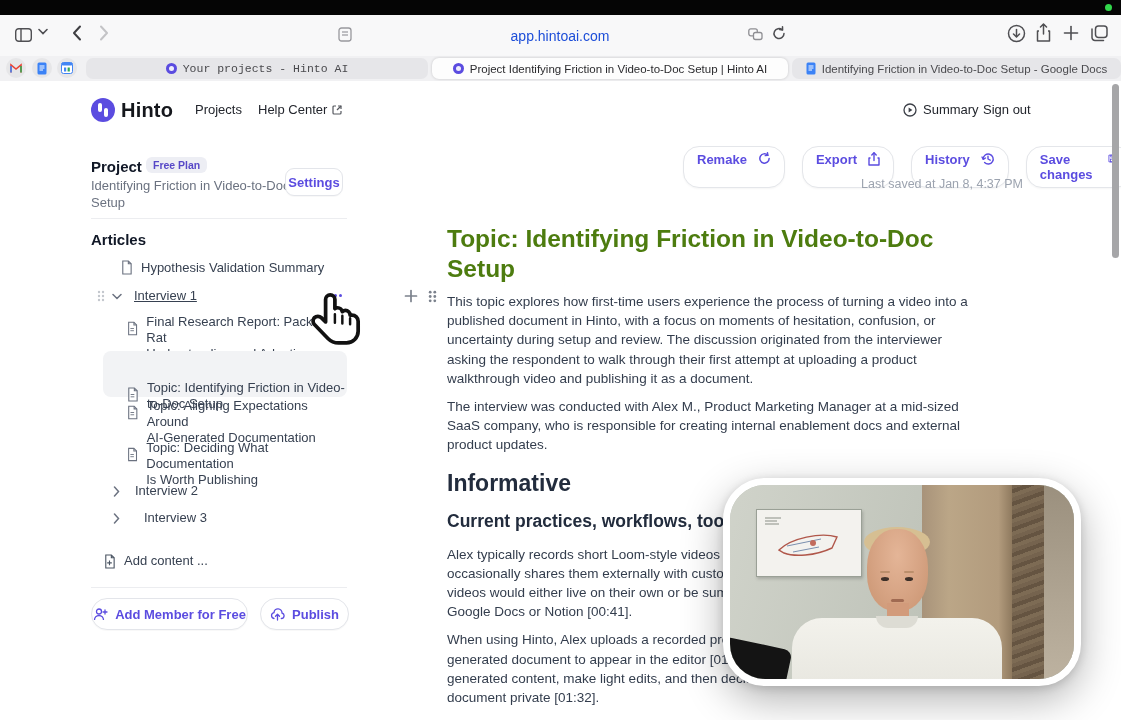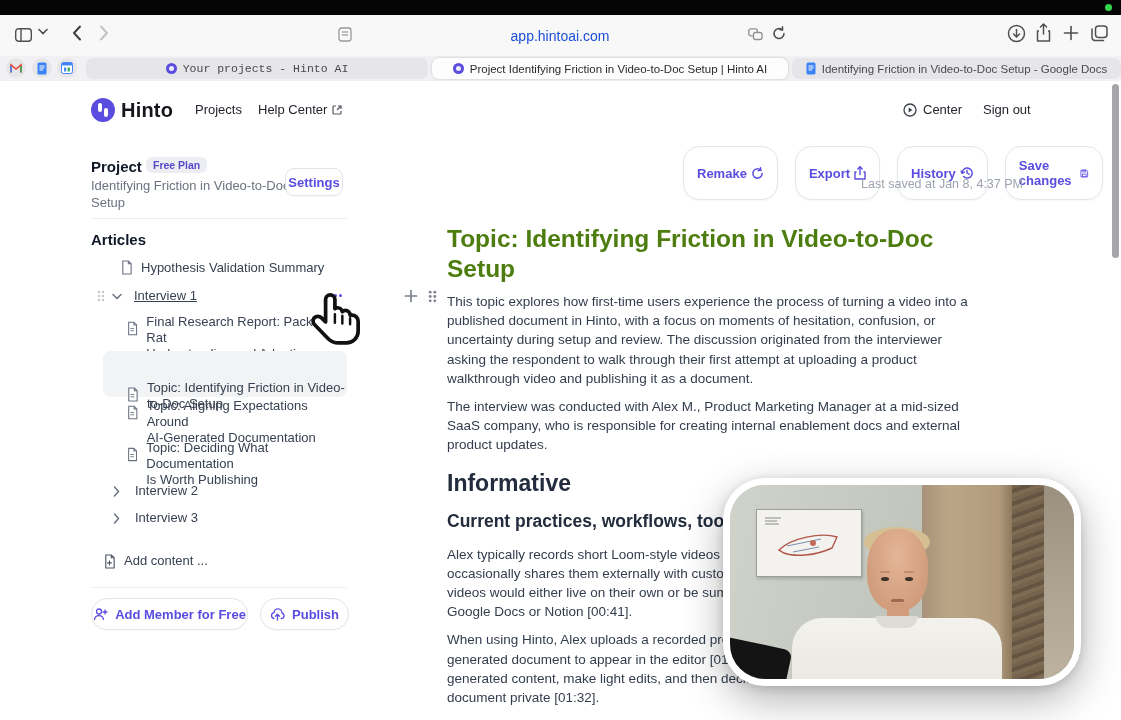--- a/index.html
+++ b/index.html
@@ -40,22 +40,22 @@
   .btn{display:inline-flex;align-items:center;justify-content:center;gap:7px;background:#fff;border:1px solid #e3e5ea;
        color:#5b4ce0;font-size:13px;font-weight:bold;border-radius:9px;box-shadow:0 1px 1px rgba(0,0,0,.03);}
   .pill{border-radius:17px;}
   .divider{height:1px;background:#ecedf0;}
   .item{font-size:13px;color:#374151;line-height:16px;display:flex;gap:8px;align-items:flex-start;}
   .sel{background:#f2f3f5;border-radius:8px;}
   .dots3{display:flex;gap:2.5px;}
   .dots3 i{width:3px;height:3px;border-radius:50%;background:#5b4ce0;}
 
   
-  .ebtn{display:inline-flex;align-items:center;gap:4px;background:#fff;border:1px solid #e4e6ea;color:#5b4ce0;
-        font-size:13px;font-weight:bold;border-radius:16px;padding:11px 13px;box-shadow:0 1px 2px rgba(0,0,0,.04);}
+  .ebtn{display:inline-flex;gap:11px;background:#fff;border:1px solid #e4e6ea;color:#5b4ce0;
+        font-size:13px;font-weight:bold;border-radius:16px;padding:5px 13px;box-shadow:0 1px 2px rgba(0,0,0,.04);}
   .lastsaved{font-size:12.5px;color:#9ca3af;}
   .content{left:447px;top:224px;width:560px;}
   .h1line{font-size:24.5px;line-height:30px;font-weight:bold;color:#4d7c0f;white-space:nowrap;}
   .bodyline{font-size:13.5px;line-height:19.2px;color:#333d4d;white-space:nowrap;}
   .h2{font-size:23px;line-height:28px;font-weight:bold;color:#222c3d;margin-top:14px;}
   .h3{font-size:17.5px;line-height:24px;font-weight:bold;color:#222c3d;margin-top:12px;white-space:nowrap;}
   .mt8{margin-top:8px;} .mt9{margin-top:9px;} .mt12{margin-top:12px;}
 
   
   .scrollthumb{left:1112px;top:84px;width:7px;height:174px;border-radius:4px;background:#a6a6a8;}
@@ -217,21 +217,21 @@
           <path d="M4 1H2a1 1 0 0 0-1 1v6a1 1 0 0 0 1 1h6a1 1 0 0 0 1-1V6" fill="none" stroke="#55585f" stroke-width="1.2"></path>
           <polyline points="6,1 9,1 9,4" fill="none" stroke="#55585f" stroke-width="1.2"></polyline>
           <line x1="9" y1="1" x2="5" y2="5" stroke="#55585f" stroke-width="1.2"></line>
         </svg>
     </div>
     <div class="abs navlink" style="left:903px;top:21px;display:flex;align-items:center;gap:6px;">
       <svg width="14" height="14" viewBox="0 0 14 14">
           <circle cx="7" cy="7" r="6" fill="none" stroke="#3c4048" stroke-width="1.3"></circle>
           <polygon points="5.6,4.6 9.4,7 5.6,9.4" fill="#3c4048"></polygon>
         </svg>
-      <span>Center</span>
+      <span>Summary</span>
     </div>
     <div class="abs navlink" style="left:983px;top:21px;">Sign out</div>
   </div>
 
   <div class="abs" style="left:91px;top:150px;width:256px;">
     <div class="abs side-label" style="left:0;top:8px;">Project</div>
     <div class="abs badge" style="left:55px;top:7px;">Free Plan</div>
     <div class="abs muted" style="left:0;top:27px;">
       <div>Identifying Friction in Video-to-Doc</div>
       <div>Setup</div>
@@ -325,21 +325,21 @@
     <div class="abs item" style="left:22px;top:333px;align-items:center;">
       <svg width="7" height="11" viewBox="0 0 7 11">
           <polyline points="1.5,1 5.5,5.5 1.5,10" fill="none" stroke="#6b7280" stroke-width="1.5" stroke-linecap="round"></polyline>
         </svg>
       <span style="margin-left:7px;">Interview 2</span>
     </div>
     <div class="abs item" style="left:22px;top:360px;align-items:center;">
       <svg width="7" height="11" viewBox="0 0 7 11">
           <polyline points="1.5,1 5.5,5.5 1.5,10" fill="none" stroke="#6b7280" stroke-width="1.5" stroke-linecap="round"></polyline>
         </svg>
-      <span style="margin-left:7px;">Interview 3</span>
+      <span style="margin-left:16px;">Interview 3</span>
     </div>
 
     <div class="abs item" style="left:12px;top:403px;align-items:center;">
       <svg width="13" height="15" viewBox="0 0 14 16">
           <path d="M3 1h6l3 3v11H3z" fill="#fff" stroke="#4b5563" stroke-width="1.2"></path>
           <path d="M9 1v3h3" fill="none" stroke="#4b5563" stroke-width="1.2"></path>
           <path d="M7 7v5M4.5 9.5h5" stroke="#4b5563" stroke-width="1.2"></path>
         </svg>
       <span>Add content ...</span>
     </div>

